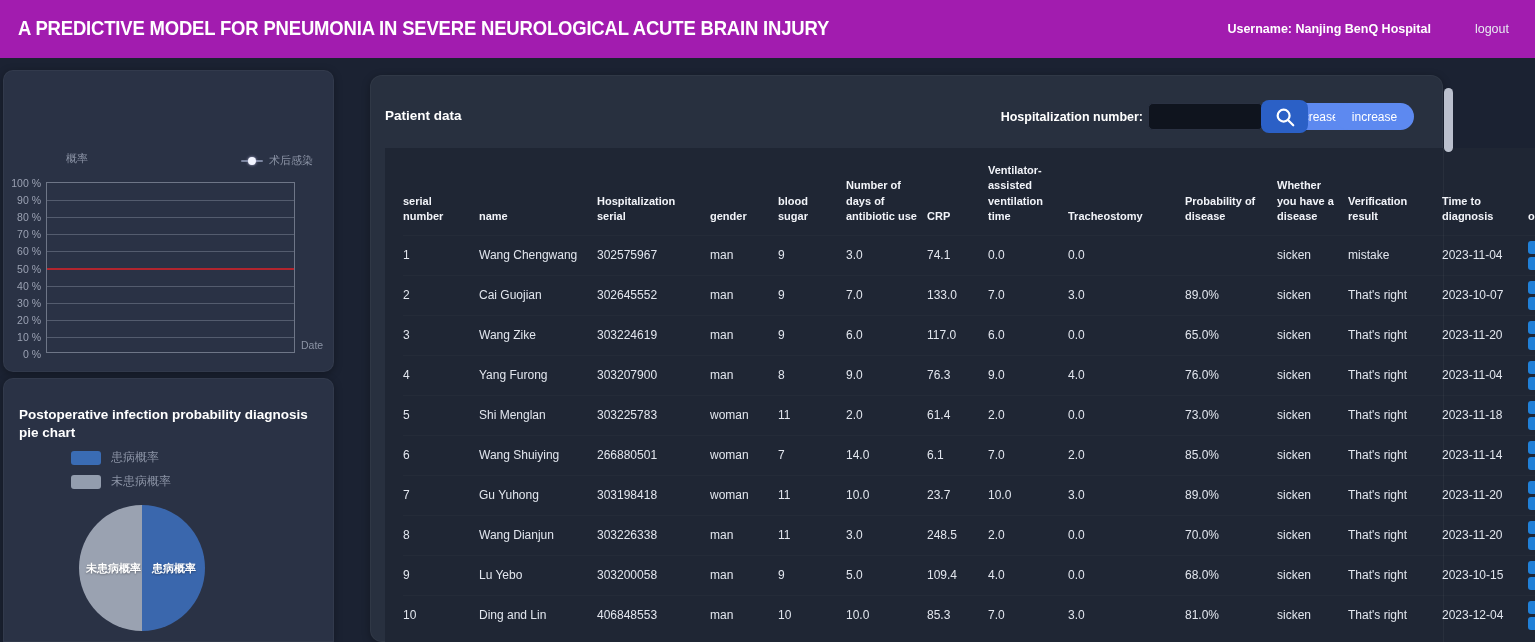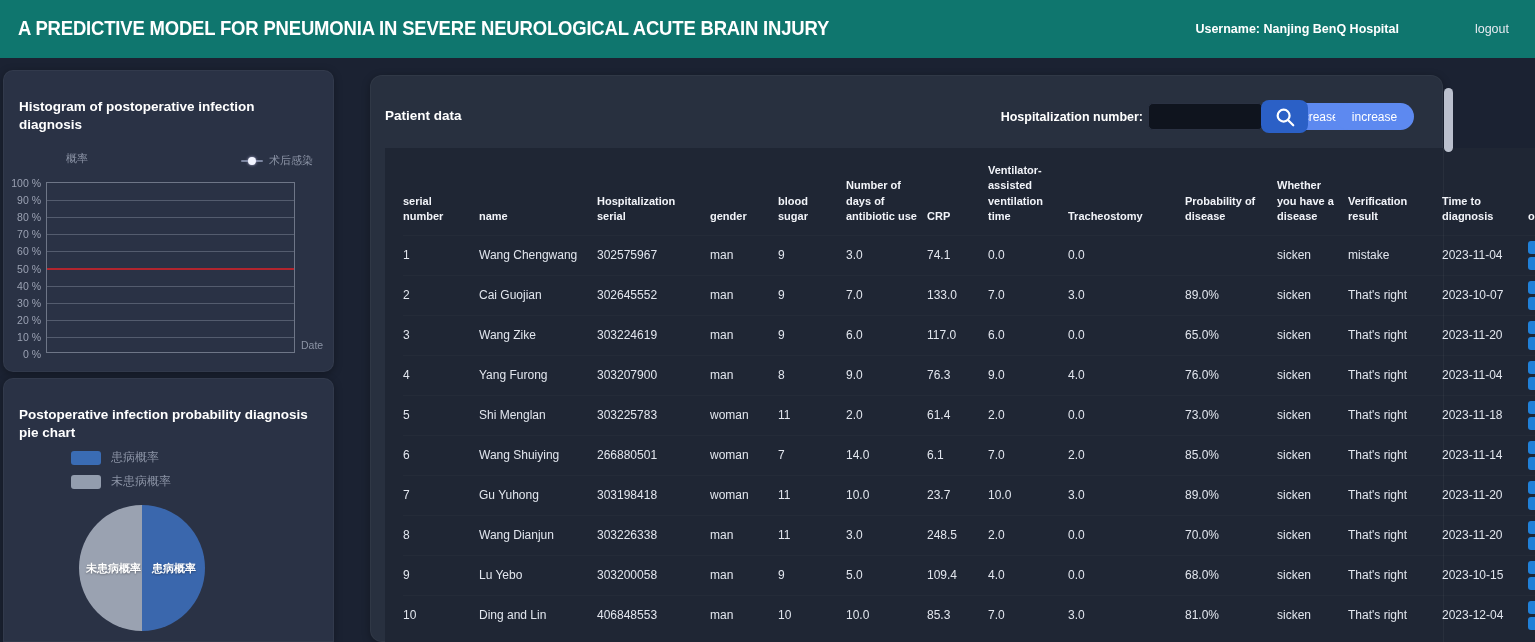--- a/index.html
+++ b/index.html
@@ -1,24 +1,24 @@
 <!DOCTYPE html>
 <html><head>
 <meta charset="utf-8">
 <style>
   * { margin:0; padding:0; box-sizing:border-box; }
   html,body { width:1535px; height:642px; }
   body { font-family:"Liberation Sans", sans-serif; background:#1a2130; overflow:hidden; }
   #app { position:relative; width:1535px; height:642px; background:#1b2232; }
 
   
-  .app-header { position:absolute; left:0; top:0; width:1535px; height:58px; background:#0f766e; z-index:10; }
+  .app-header { position:absolute; left:0; top:0; width:1535px; height:58px; background:#a21caf; z-index:10; }
   .app-title { position:absolute; left:18px; top:16px; color:#ffffff; font-size:21px; font-weight:700;
                letter-spacing:-0.2px; transform:scaleX(0.88); transform-origin:left center; white-space:nowrap; }
-  .header-right { position:absolute; right:26px; top:0; height:58px; display:flex; align-items:center; gap:76px; }
+  .header-right { position:absolute; right:26px; top:0; height:58px; display:flex; align-items:center; gap:44px; }
   .username { color:#ffffff; font-weight:700; font-size:12.5px; }
   .logout { color:#e8ebf2; font-size:12.5px; cursor:pointer; }
 
   
   .card { position:absolute; background:#2a3245; border-radius:10px; box-shadow:0 2px 8px rgba(0,0,0,0.3);
           border:1px solid rgba(255,255,255,0.04); }
   #hist-card { left:3px; top:70px; width:331px; height:302px; }
   #pie-card  { left:3px; top:378px; width:331px; height:264px; border-radius:10px 10px 0 0; }
   #main-card { left:370px; top:75px; width:1073px; height:567px; border-radius:12px; background:#28303f; }
   .card-title { color:#ffffff; font-weight:700; font-size:13.5px; line-height:1.3; margin:27px 16px 0 15px; }
@@ -84,21 +84,20 @@
 
   <div class="app-header">
     <div class="app-title">A PREDICTIVE MODEL FOR PNEUMONIA IN SEVERE NEUROLOGICAL ACUTE BRAIN INJURY</div>
     <div class="header-right">
       <span class="username">Username: Nanjing BenQ Hospital</span>
       <span class="logout">logout</span>
     </div>
   </div>
 
   <div class="card" id="hist-card">
-    <div class="card-title">Histogram of postoperative infection diagnosis</div>
     <div class="axis-name-y">概率</div>
     <div class="hist-legend">
       <span class="legend-line">
           <span class="legend-dot"></span>
         </span>
       <span>术后感染</span>
     </div>
     <div class="plot">
         <div class="tick-label" style="top: 171px;">0 %</div>
         <div class="tick-label" style="top: 153.9px;">10 %</div>

